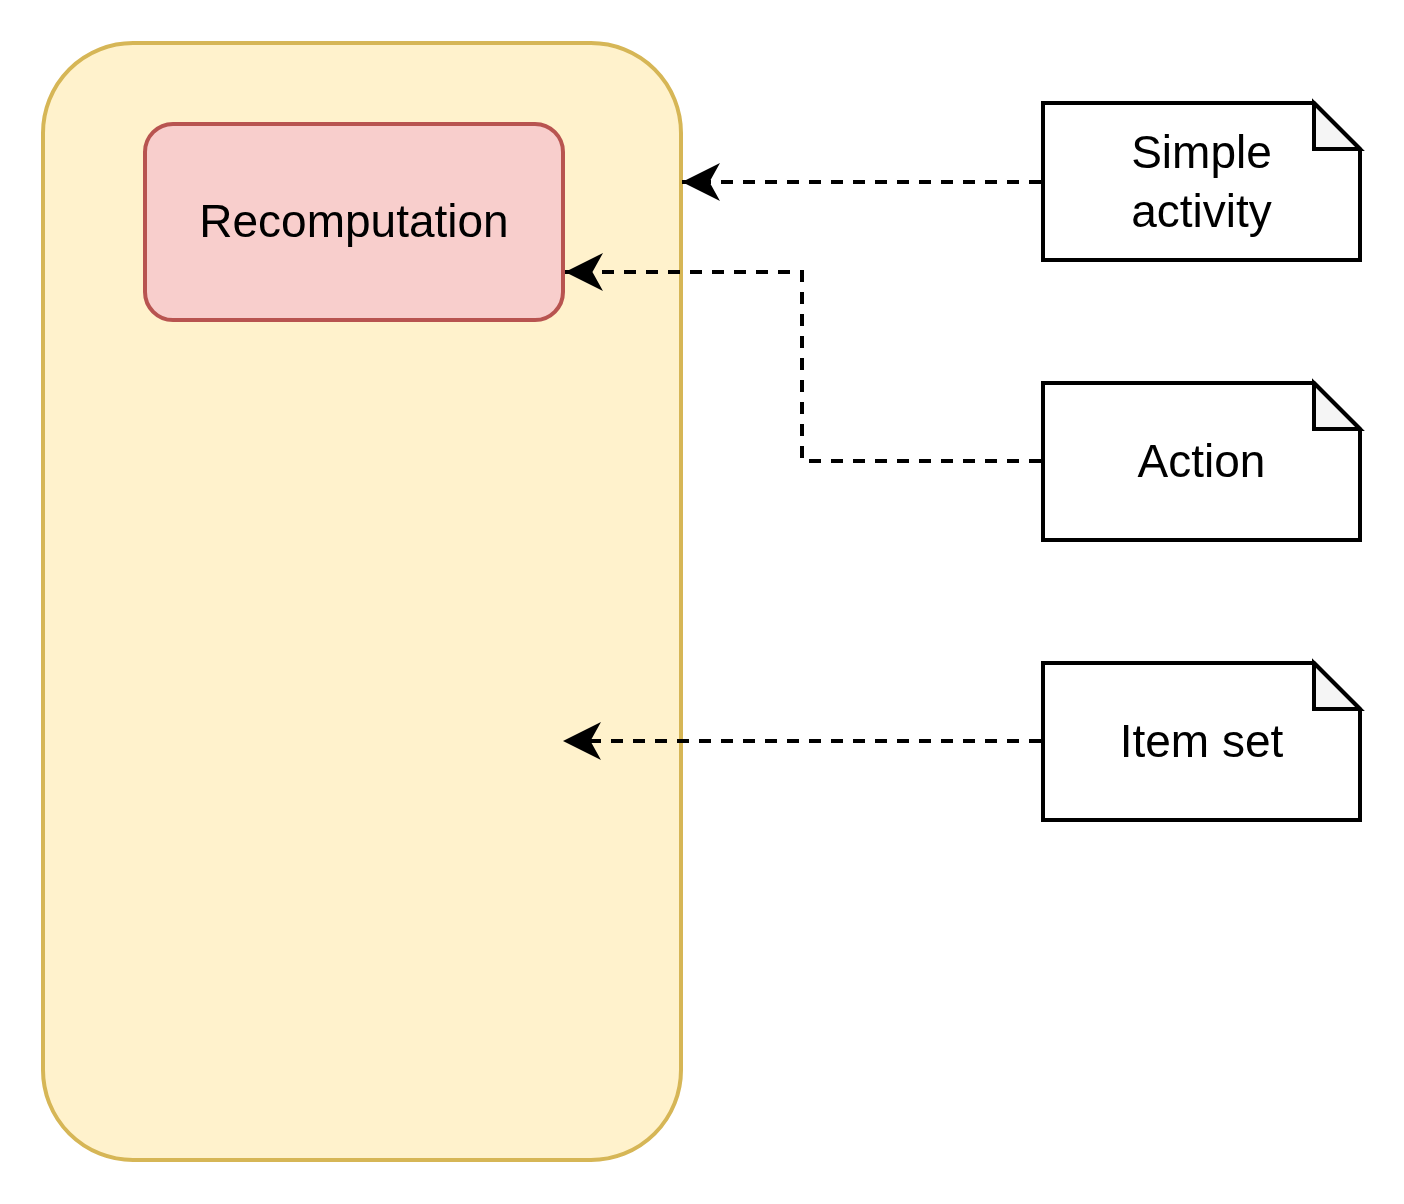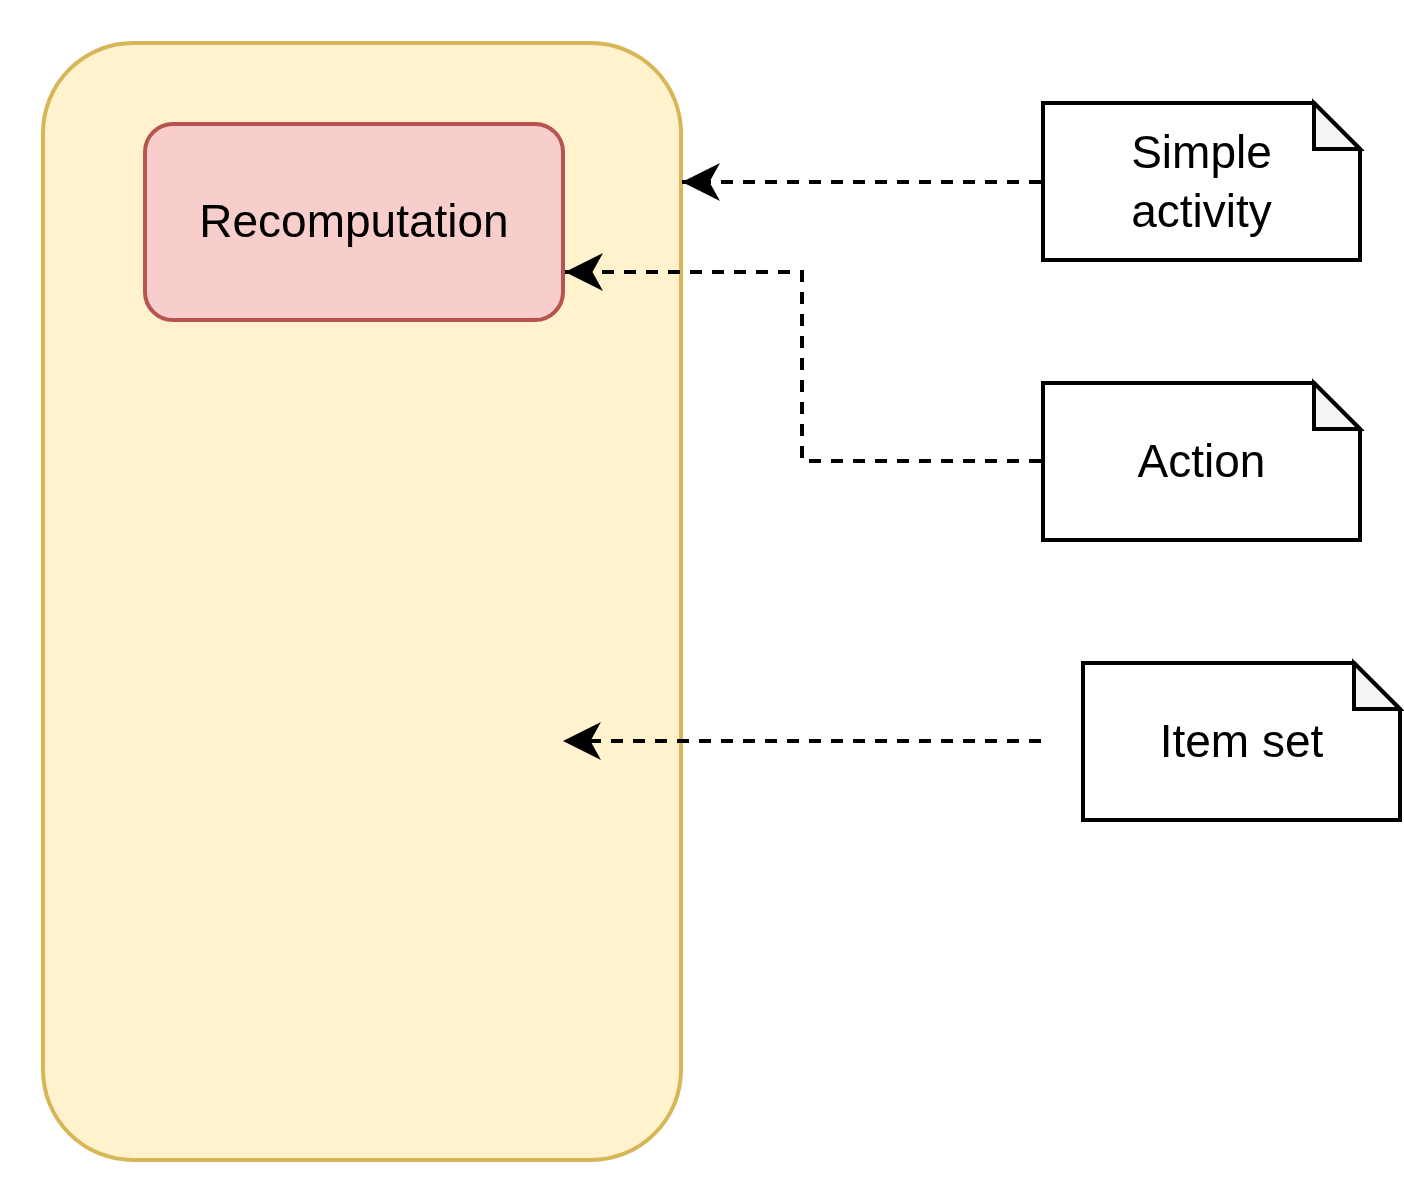--- a/index.html
+++ b/index.html
@@ -74,21 +74,21 @@
     display: flex;
     align-items: center;
     justify-content: center;
     text-align: center;
     font-size: 46px;
     line-height: 1.27;
     white-space: pre-line;
   }
   .note-simple-activity { left: 1041px; top: 101px; }
   .note-action          { left: 1041px; top: 381px; }
-  .note-item-set        { left: 1041px; top: 661px; margin-left: 40px; }
+  .note-item-set        { left: 1041px; top: 661px; }
 
   
   .edges {
     position: absolute;
     left: 0; top: 0;
     width: 1404px; height: 1204px;
     pointer-events: none;
   }
   .edge {
     fill: none;

